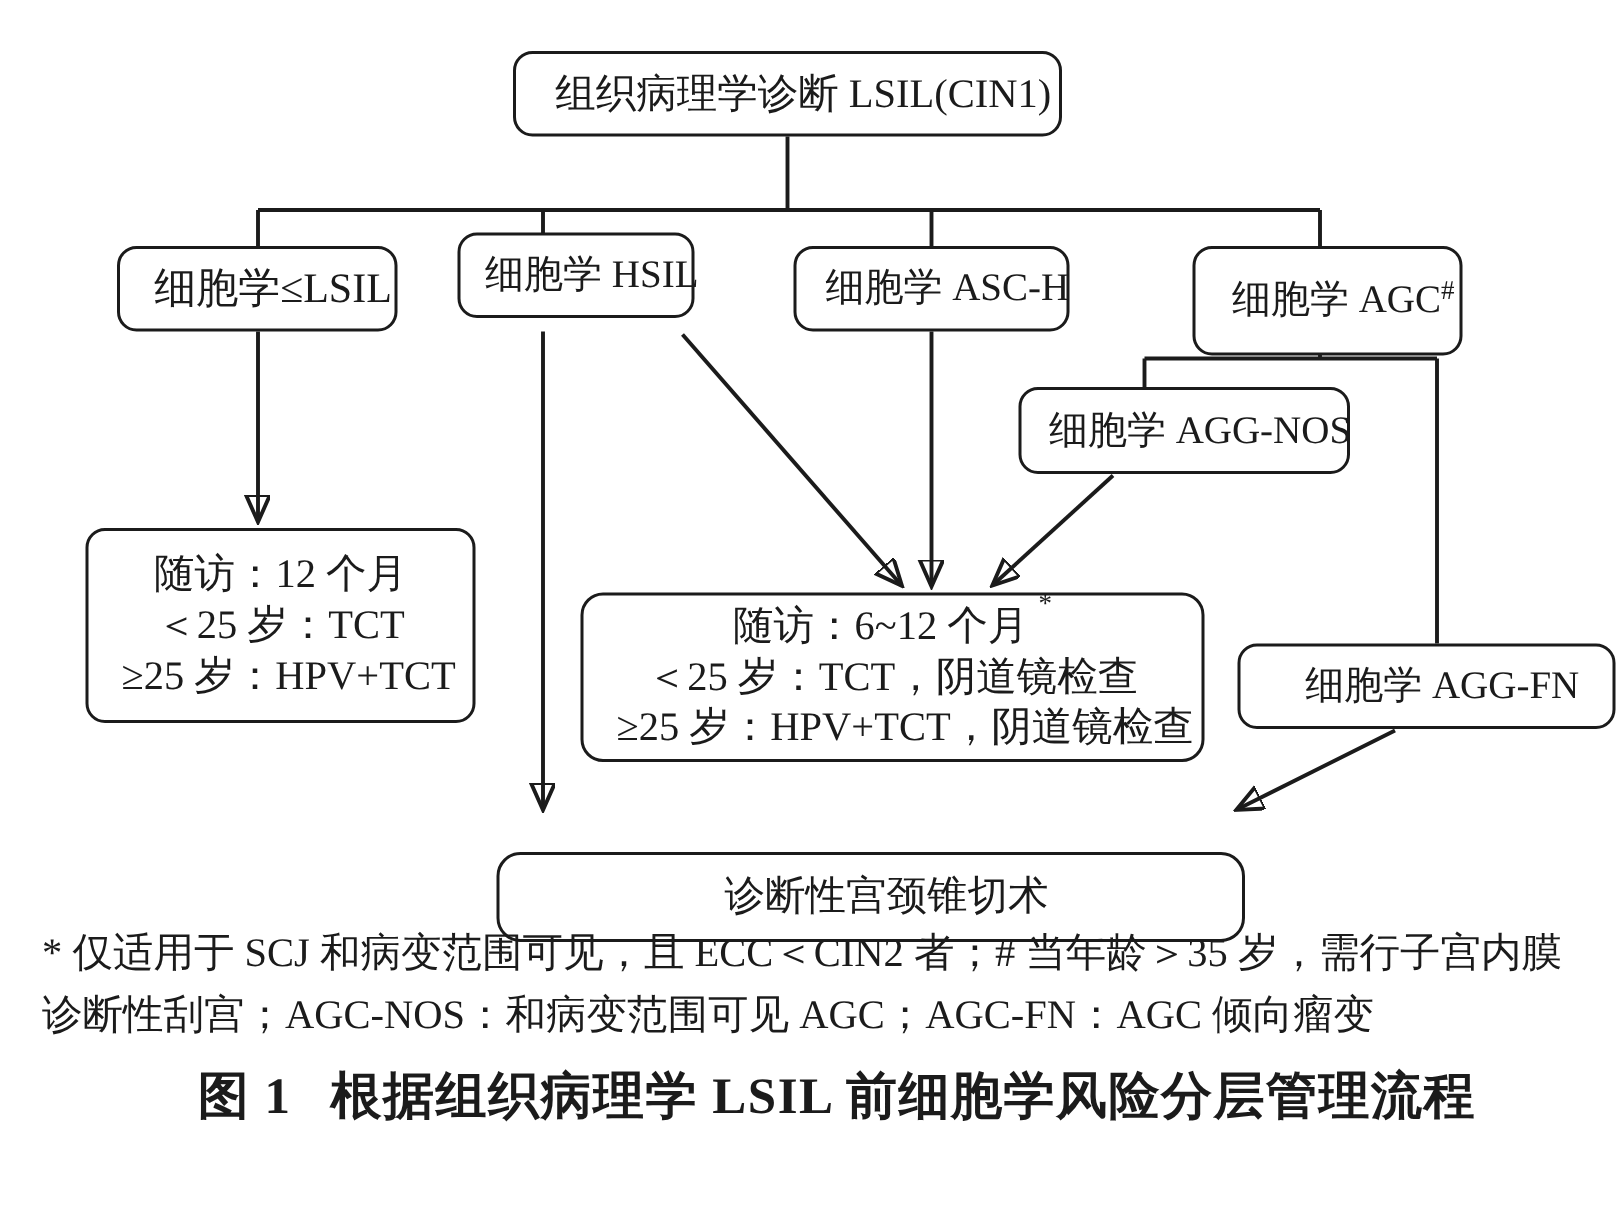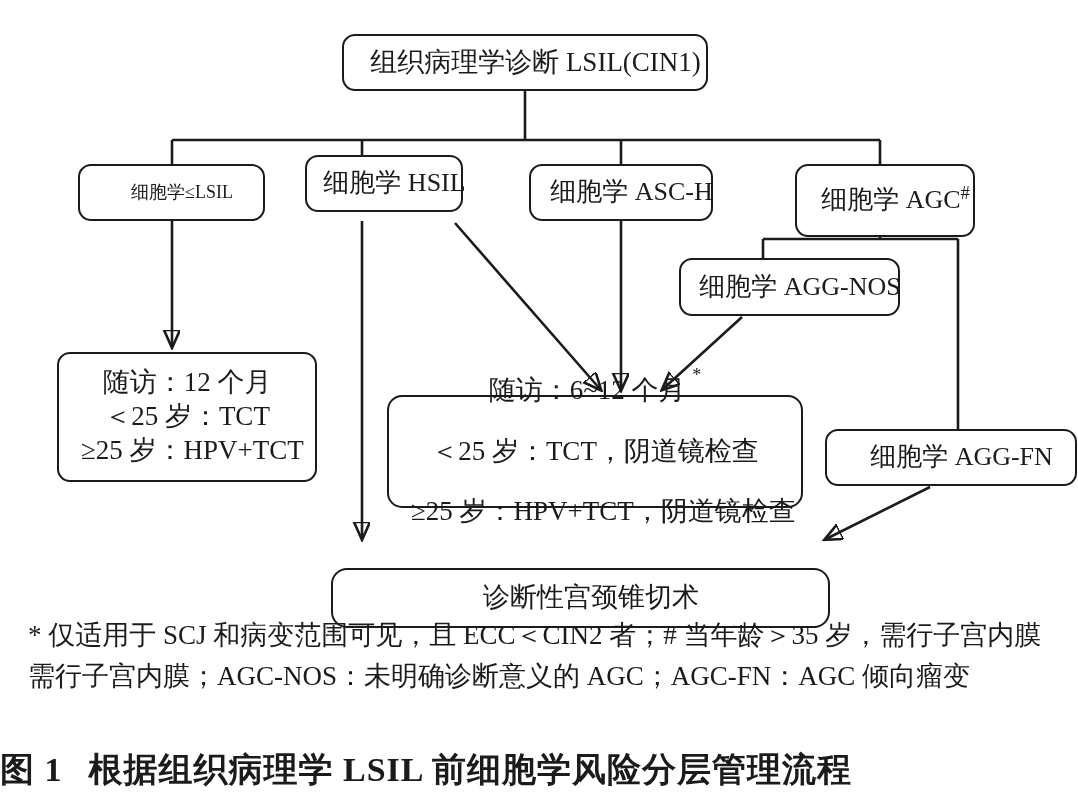--- a/index.html
+++ b/index.html
@@ -37,37 +37,37 @@
     line-height:0;
     position:relative;top:-8px;
   }
   .node.multiline{
     flex-direction:column;align-items:stretch;justify-content:center;
     padding:6px 22px;
   }
   .node.multiline .ln{display:block;text-align:center;}
   .node.multiline .ln.center{text-align:center;}
   #box-top{left:342px;top:34px;width:366px;height:57px;}
-  #box-le-lsil{left:78px;top:164px;width:187px;height:57px;font-size:18px;text-align:right;}
+  #box-le-lsil{left:78px;top:164px;width:187px;height:57px;font-size:28px;text-align:right;}
   #box-hsil{left:305px;top:155px;width:158px;height:57px;font-size:26px;}
   #box-asch{left:529px;top:164px;width:184px;height:57px;font-size:26px;}
   #box-agc{left:795px;top:164px;width:180px;height:73px;font-size:26px;}
   #box-aggnos{left:679px;top:258px;width:221px;height:58px;font-size:26px;}
   #box-aggfn{left:825px;top:429px;width:252px;height:57px;font-size:26px;}
   #box-followup12{left:57px;top:352px;width:260px;height:130px;font-size:27px;}
-  #box-followup612{left:387px;top:395px;width:416px;height:113px;font-size:27px;border-radius:15px;gap:27px;}
+  #box-followup612{left:387px;top:395px;width:416px;height:113px;font-size:27px;border-radius:15px;}
   #box-conization{left:331px;top:544px;width:499px;height:60px;border-radius:16px;margin-top:24px;}
   .footnote{
     position:absolute;left:28px;top:615px;width:1040px;
     font-size:27px;line-height:41px;
     white-space:nowrap;
   }
   .caption{
-    position:absolute;left:0;top:747px;width:984px;
-    text-align:left;font-weight:bold;font-size:34px;
+    position:absolute;left:0;top:708px;width:984px;
+    text-align:right;font-weight:bold;font-size:34px;
     letter-spacing:1px;
   }
   .caption .cap-label{margin-right:26px;}
 </style>
 </head>
 <body>
 
 <div class="stage">
 
   <svg class="connectors" viewBox="0 0 1078 805" xmlns="http://www.w3.org/2000/svg">
@@ -137,20 +137,20 @@
     <span class="ln">＜25 岁：TCT，阴道镜检查</span>
     <span class="ln">≥25 岁：HPV+TCT，阴道镜检查</span>
   </div>
 
   <div class="node" id="box-conization">
     <span>诊断性宫颈锥切术</span>
   </div>
 
   <div class="footnote">
     <div>* 仅适用于 SCJ 和病变范围可见，且 ECC＜CIN2 者；# 当年龄＞35 岁，需行子宫内膜</div>
-    <div>需行子宫内膜；AGC-NOS：未明确诊断意义的 AGC；AGC-FN：AGC 倾向瘤变</div>
+    <div>诊断性刮宫；AGC-NOS：和病变范围可见 AGC；AGC-FN：AGC 倾向瘤变</div>
   </div>
 
   <div class="caption">
     <span class="cap-label">图 1</span><span>根据组织病理学 LSIL 前细胞学风险分层管理流程</span>
   </div>
 
 </div>
 
 </body></html>

